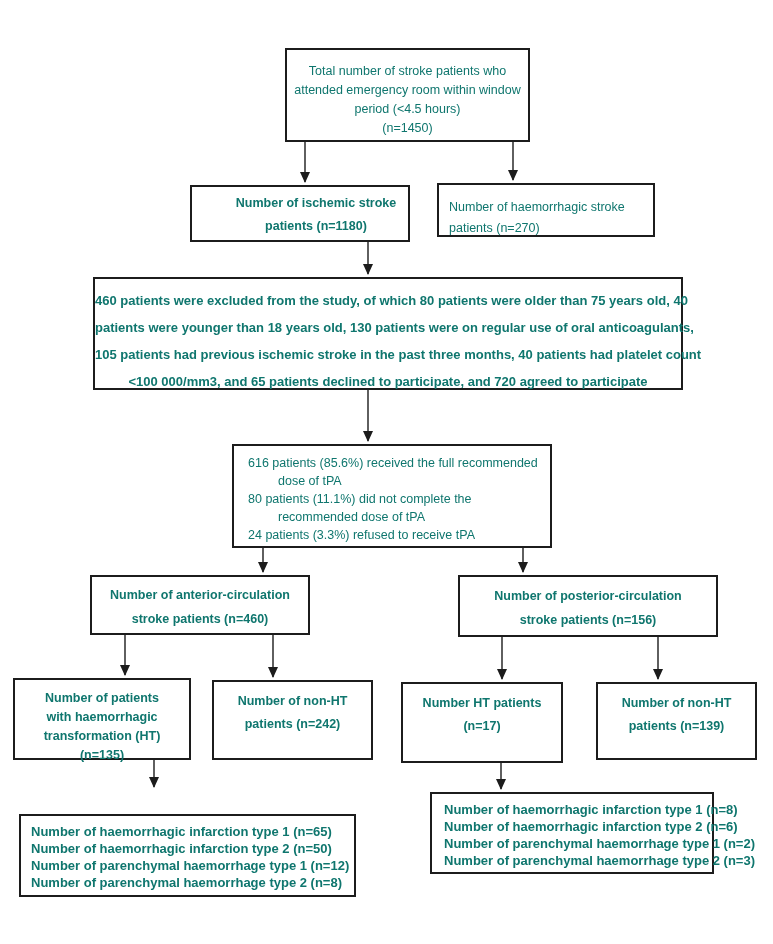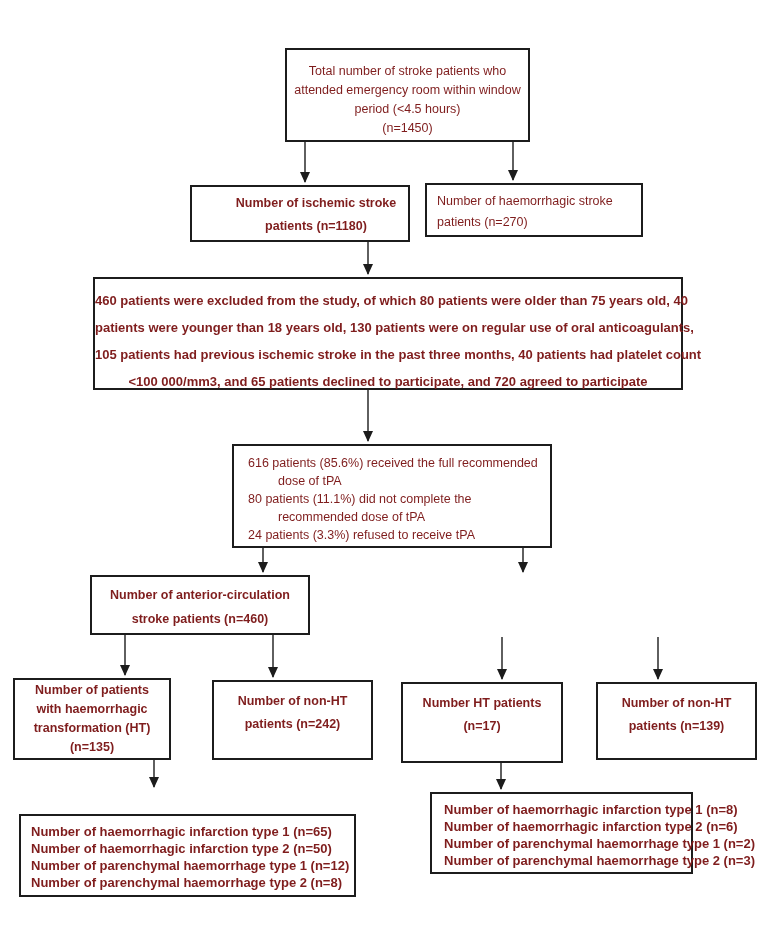--- a/index.html
+++ b/index.html
@@ -1,50 +1,50 @@
 <!DOCTYPE html>
 <html><head>
 <meta charset="utf-8">
 <style>
   html,body{margin:0;padding:0;background:#ffffff;}
   .canvas{
     position:relative;
     width:773px;height:944px;
     background:#ffffff;
     font-family:"Liberation Sans","DejaVu Sans",sans-serif;
-    color:#7f1d1d;
+    color:#0f766e;
     overflow:hidden;
   }
   .box{
     position:absolute;
     border:2px solid #1c1c1c;
     background:#ffffff;
     box-sizing:border-box;
     font-size:12.5px;
     line-height:19px;
   }
   .center{text-align:center;}
   .semibold{font-weight:600;}
   .ln{white-space:nowrap;}
 
   
   #box-total       {left:285px;top:48px;width:245px;height:94px;padding-top:12px;}
   #box-ischemic    {left:190px;top:185px;width:220px;height:57px;padding-top:5px;line-height:23px;padding-left:32px;}
-  #box-haem        {left:425px;top:183px;width:218px;height:54px;padding:6px 0 0 10px;line-height:21px;text-align:left;}
+  #box-haem        {left:437px;top:183px;width:218px;height:54px;padding:12px 0 0 10px;line-height:21px;text-align:left;}
   #box-excluded    {left:93px;top:277px;width:590px;height:113px;padding-top:8px;font-size:13px;line-height:27px;}
   #box-tpa         {left:232px;top:444px;width:320px;height:104px;padding:8px 6px 0 14px;line-height:18px;}
   #box-tpa .indent {padding-left:30px;}
   #box-anterior    {left:90px;top:575px;width:220px;height:60px;padding-top:6px;line-height:24px;}
   #box-posterior   {left:458px;top:575px;width:260px;height:62px;padding-top:7px;line-height:24px;}
-  #box-ht-ant      {left:13px;top:678px;width:158px;height:82px;padding-top:1px;line-height:19px;}
+  #box-ht-ant      {left:13px;top:678px;width:178px;height:82px;padding-top:9px;line-height:19px;}
   #box-nonht-ant   {left:212px;top:680px;width:161px;height:80px;padding-top:8px;line-height:23px;}
   #box-ht-post     {left:401px;top:682px;width:162px;height:81px;padding-top:8px;line-height:23px;}
   #box-nonht-post  {left:596px;top:682px;width:161px;height:78px;padding-top:8px;line-height:23px;}
   #box-detail-ant  {left:19px;top:814px;width:337px;height:83px;padding:7px 4px 0 10px;font-size:13px;line-height:17px;}
-  #box-detail-post {left:430px;top:792px;width:263px;height:82px;padding:7px 4px 0 12px;font-size:13px;line-height:17px;}
+  #box-detail-post {left:430px;top:792px;width:284px;height:82px;padding:7px 4px 0 12px;font-size:13px;line-height:17px;}
 
   .arrows{position:absolute;left:0;top:0;width:773px;height:944px;pointer-events:none;}
 </style>
 </head>
 <body>
 
 <div class="canvas">
 
   <svg class="arrows" width="773" height="944" viewBox="0 0 773 944" xmlns="http://www.w3.org/2000/svg">
     <defs>
@@ -96,20 +96,24 @@
     <div class="ln">80 patients (11.1%) did not complete the</div>
     <div class="ln indent">recommended dose of tPA</div>
     <div class="ln">24 patients (3.3%) refused to receive tPA</div>
   </div>
 
   <div class="box center semibold" id="box-anterior">
     <div class="ln">Number of anterior-circulation</div>
     <div class="ln">stroke patients (n=460)</div>
   </div>
 
+  <div class="box center semibold" id="box-posterior">
+    <div class="ln">Number of posterior-circulation</div>
+    <div class="ln">stroke patients (n=156)</div>
+  </div>
 
   <div class="box center semibold" id="box-ht-ant">
     <div class="ln">Number of patients</div>
     <div class="ln">with haemorrhagic</div>
     <div class="ln">transformation (HT)</div>
     <div class="ln">(n=135)</div>
   </div>
 
   <div class="box center semibold" id="box-nonht-ant">
     <div class="ln">Number of non-HT</div>

